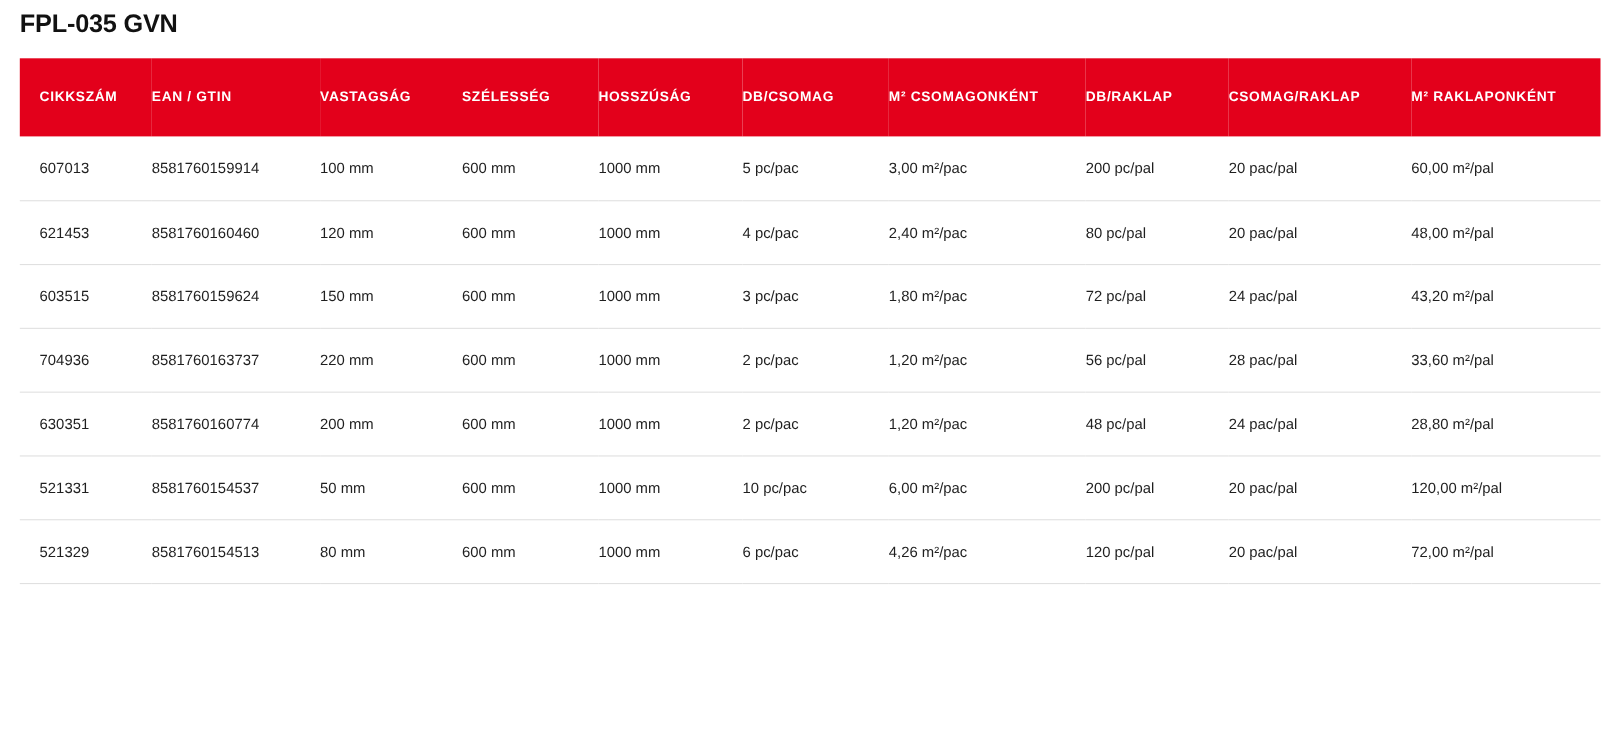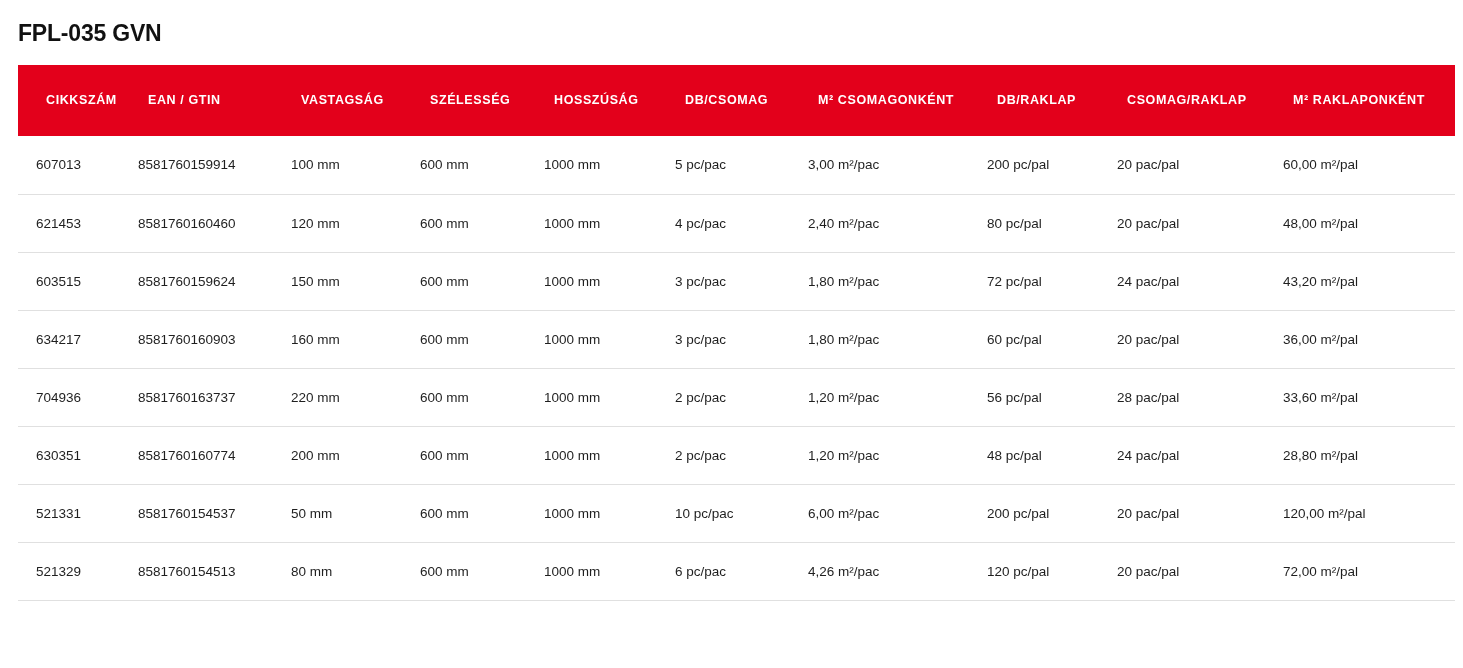--- a/index.html
+++ b/index.html
@@ -8,21 +8,21 @@
     background: #ffffff;
   }
   body {
     width: 1463px;
     height: 668px;
     font-family: "Liberation Sans", sans-serif;
     color: #1a1a1a;
     overflow: hidden;
   }
   .page {
-    padding: 12px 18px;
+    padding: 0 18px;
     box-sizing: border-box;
   }
   .page-title {
     font-size: 23px;
     font-weight: bold;
     color: #111111;
     letter-spacing: -0.2px;
     padding: 8px 0 18px 0;
     margin: 0;
   }
@@ -41,21 +41,20 @@
     text-transform: uppercase;
     text-align: left;
     padding: 28px 0 28px 0;
     vertical-align: bottom;
     height: 57px;
     box-sizing: border-box;
   }
   table.spec-table thead th .hdr {
     display: block;
     padding-bottom: 1px;
-    margin-left: 10px;
   }
   table.spec-table tbody td {
     border-bottom: 1px solid #e0e0e0;
     padding: 18px 0 18px 0;
     color: #1f1f1f;
     font-size: 13.5px;
     vertical-align: middle;
     height: 58px;
     box-sizing: border-box;
     white-space: nowrap;
@@ -144,32 +143,20 @@
         <td class="c2">150 mm</td>
         <td class="c3">600 mm</td>
         <td class="c4">1000 mm</td>
         <td class="c5">3 pc/pac</td>
         <td class="c6">1,80 m²/pac</td>
         <td class="c7">72 pc/pal</td>
         <td class="c8">24 pac/pal</td>
         <td class="c9">43,20 m²/pal</td>
       </tr>
       <tr>
-        <td class="c0">634217</td>
-        <td class="c1">8581760160903</td>
-        <td class="c2">160 mm</td>
-        <td class="c3">600 mm</td>
-        <td class="c4">1000 mm</td>
-        <td class="c5">3 pc/pac</td>
-        <td class="c6">1,80 m²/pac</td>
-        <td class="c7">60 pc/pal</td>
-        <td class="c8">20 pac/pal</td>
-        <td class="c9">36,00 m²/pal</td>
-      </tr>
-      <tr>
         <td class="c0">704936</td>
         <td class="c1">8581760163737</td>
         <td class="c2">220 mm</td>
         <td class="c3">600 mm</td>
         <td class="c4">1000 mm</td>
         <td class="c5">2 pc/pac</td>
         <td class="c6">1,20 m²/pac</td>
         <td class="c7">56 pc/pal</td>
         <td class="c8">28 pac/pal</td>
         <td class="c9">33,60 m²/pal</td>

